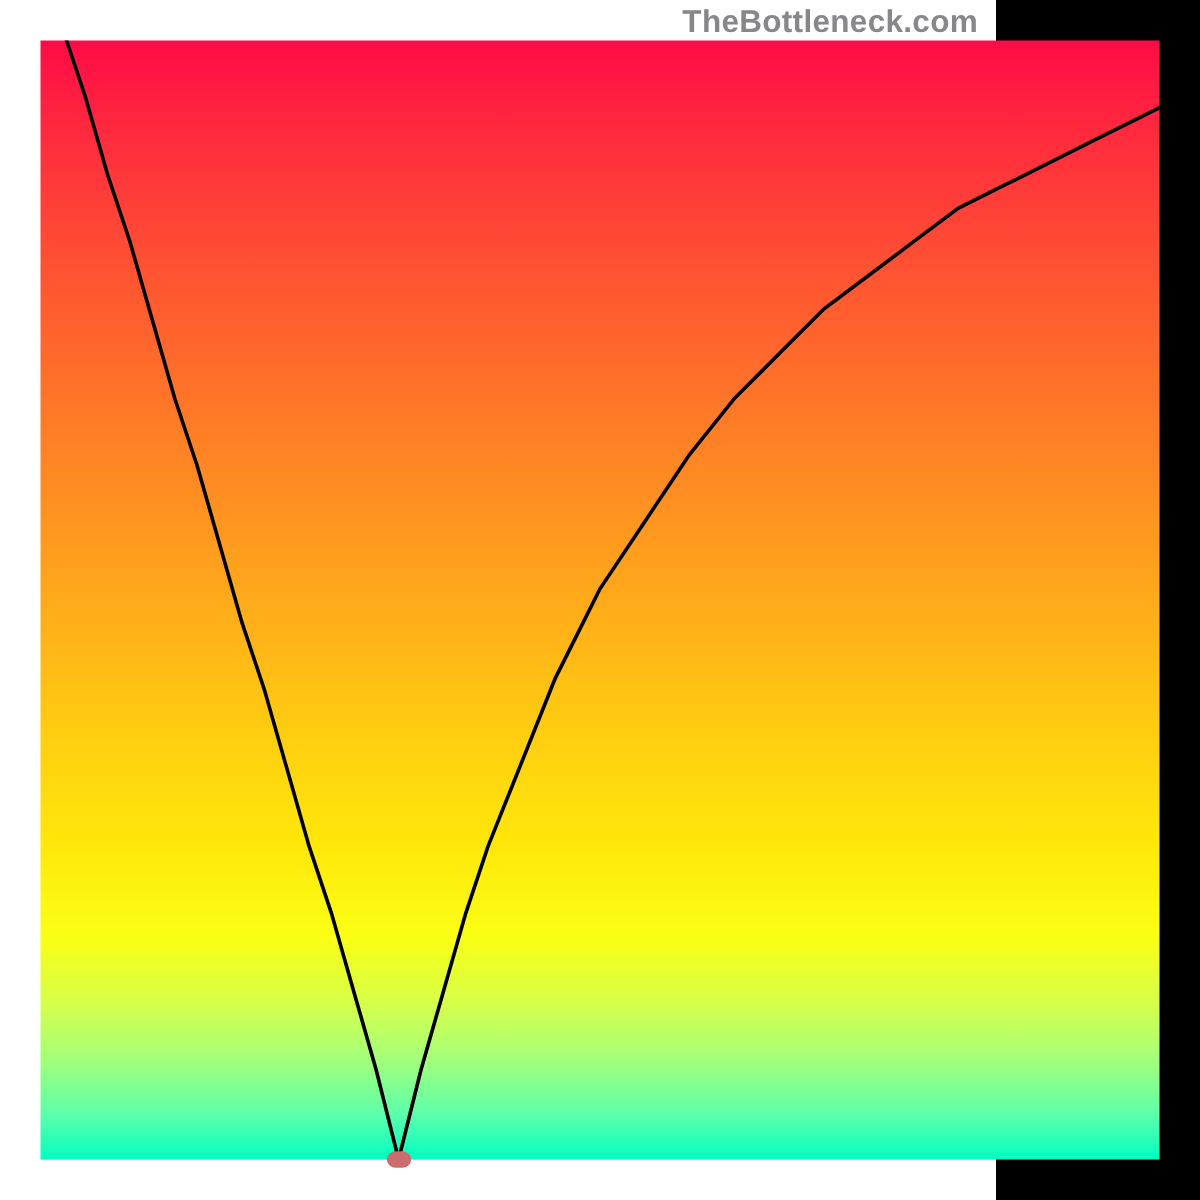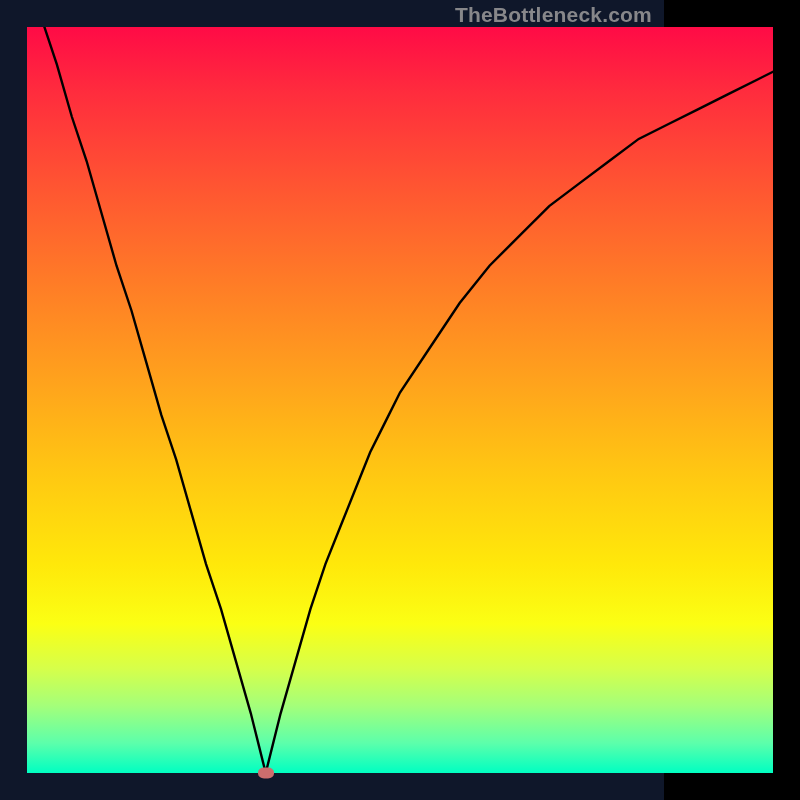--- a/index.html
+++ b/index.html
@@ -1,21 +1,21 @@
 <!DOCTYPE html>
 <html><head>
 <meta charset="utf-8">
 <style>
   * { margin: 0; padding: 0; box-sizing: border-box; }
   html, body { width: 800px; height: 800px; overflow: hidden; background: #000; }
   .frame {
     position: relative;
     width: 664px;
     height: 800px;
-    background: #0f172a;
+    background: #ffffff;
   }
   .plot-area {
     position: absolute;
     left: 27px;
     top: 27px;
     width: 746px;
     height: 746px;
     background: linear-gradient(to bottom,
       #ff0b46 0%,
       #ff2d3d 9%,

